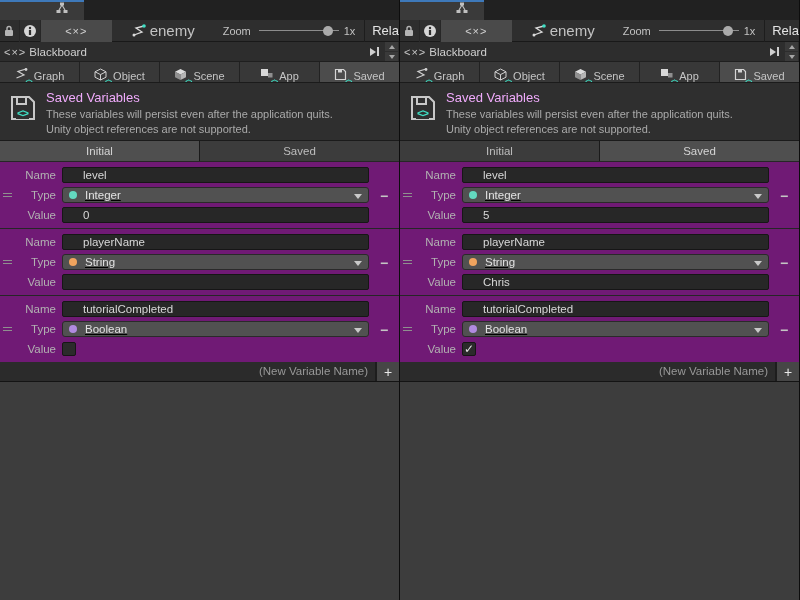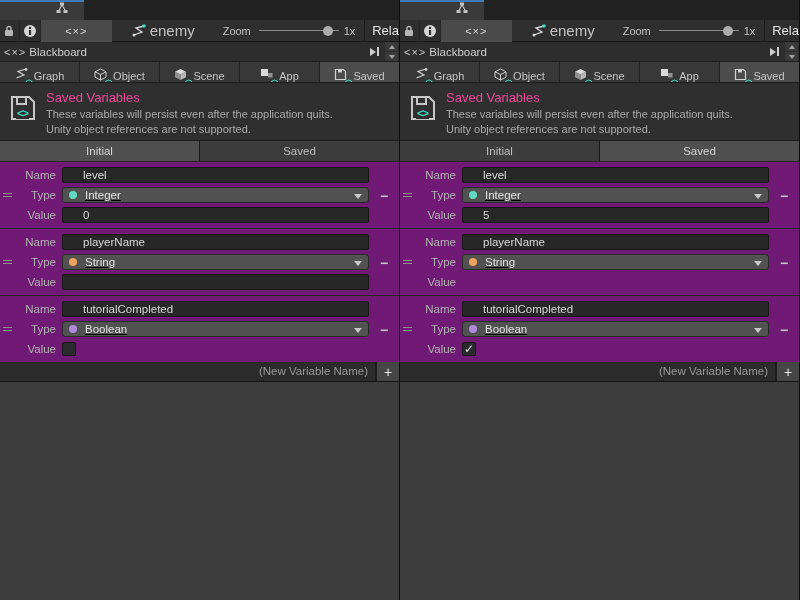--- a/index.html
+++ b/index.html
@@ -50,21 +50,21 @@
   .bb-tab-label { font-size:11px; color:#c5c5c5; }
   .icon-wrap { position:relative; width:15px; height:14px; }
   .code-overlay { position:absolute; right:-2px; bottom:-3px; font-size:7px; font-weight:bold; color:#3fe0c5; letter-spacing:-1px; }
   .hline { position:absolute; left:0; right:0; height:1px; background:#1b1b1b; }
 
   
   .info { position:absolute; top:83px; left:0; right:0; height:58px; background:#2f2f2f;
           border-bottom:1px solid #1b1b1b; }
   .info-icon { position:absolute; left:9px; top:11px; }
   .info-code { position:absolute; left:16px; top:24px; font-size:11px; font-weight:bold; color:#3fe0c5; letter-spacing:-1px; background:#2f2f2f; padding:0 1px; }
-  .info-title { position:absolute; left:46px; top:7px; font-size:13px; color:#ec4899; }
+  .info-title { position:absolute; left:46px; top:7px; font-size:13px; color:#f0abfc; }
   .info-line { position:absolute; left:46px; font-size:11px; color:#aaaaaa; }
   .info-line1 { top:25px; } .info-line2 { top:40px; }
 
   
   .subtabs { position:absolute; top:141px; left:0; right:0; height:20px; background:#1a1a1a; display:flex; gap:1px; }
   .subtab { flex:1; background:#3c3c3c; display:flex; align-items:center; justify-content:center;
             font-size:11.5px; color:#bdbdbd; }
   .subtab[data-selected="true"] { background:#4f4f4f; color:#d4d4d4; }
 
   
@@ -505,20 +505,21 @@
         <div class="vrow">
           <span class="vlabel">Type</span>
           <div class="vdrop">
             <span class="type-dot" data-c="#f0a35e" style="background: rgb(240, 163, 94);"></span>
             <span class="vdrop-label">String</span>
             <span class="drop-caret"></span>
           </div>
         </div>
         <div class="vrow">
           <span class="vlabel">Value</span>
+          <div class="vfield">Chris</div>
         </div>
         <div class="minus-btn">−</div>
       </div>
 
       <div class="vgroup">
         <span class="vhandle"></span>
         <div class="vrow">
           <span class="vlabel">Name</span>
           <div class="vfield">tutorialCompleted</div>
         </div>

